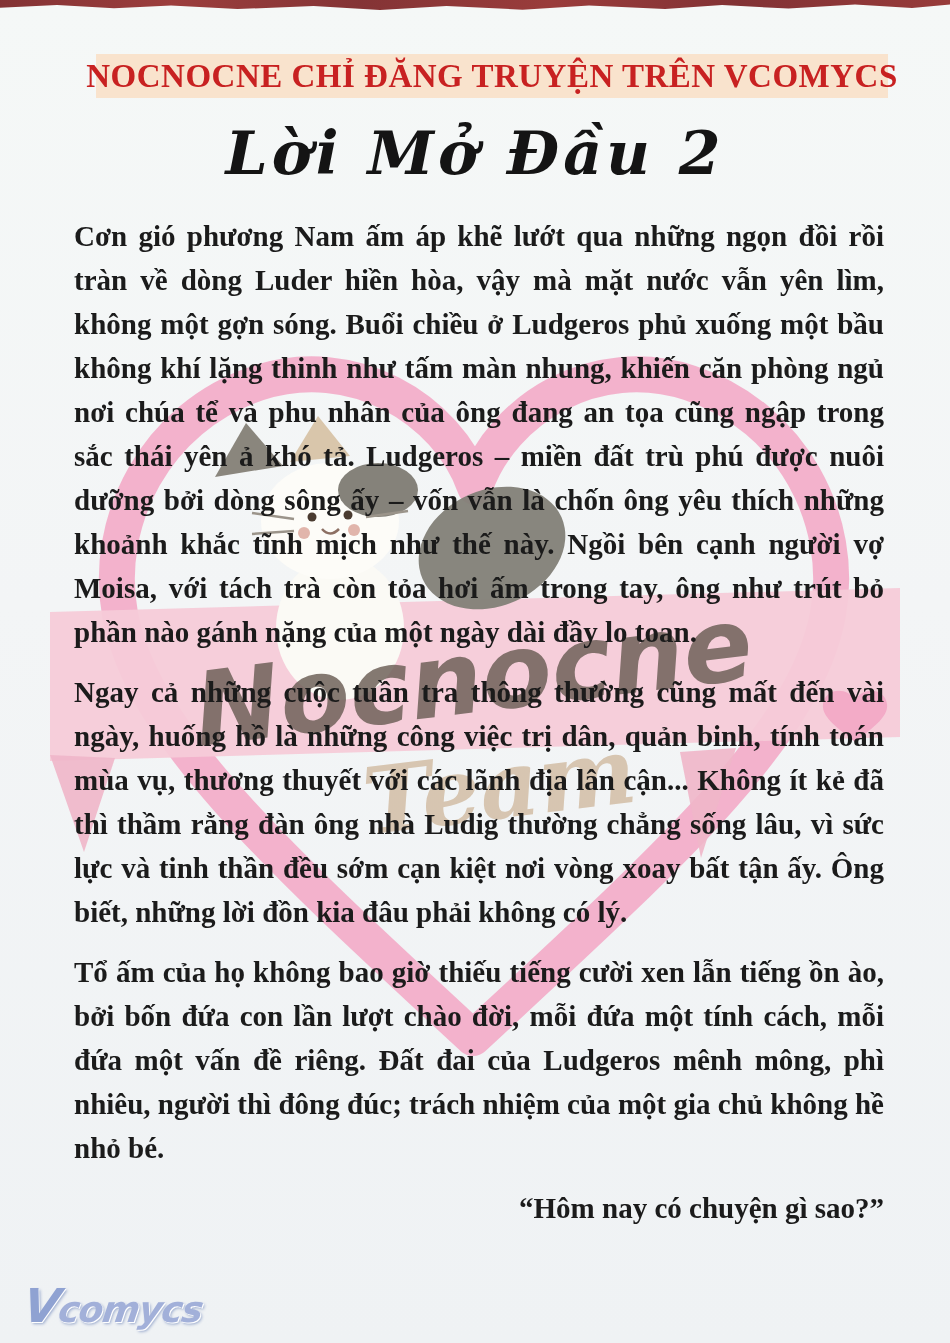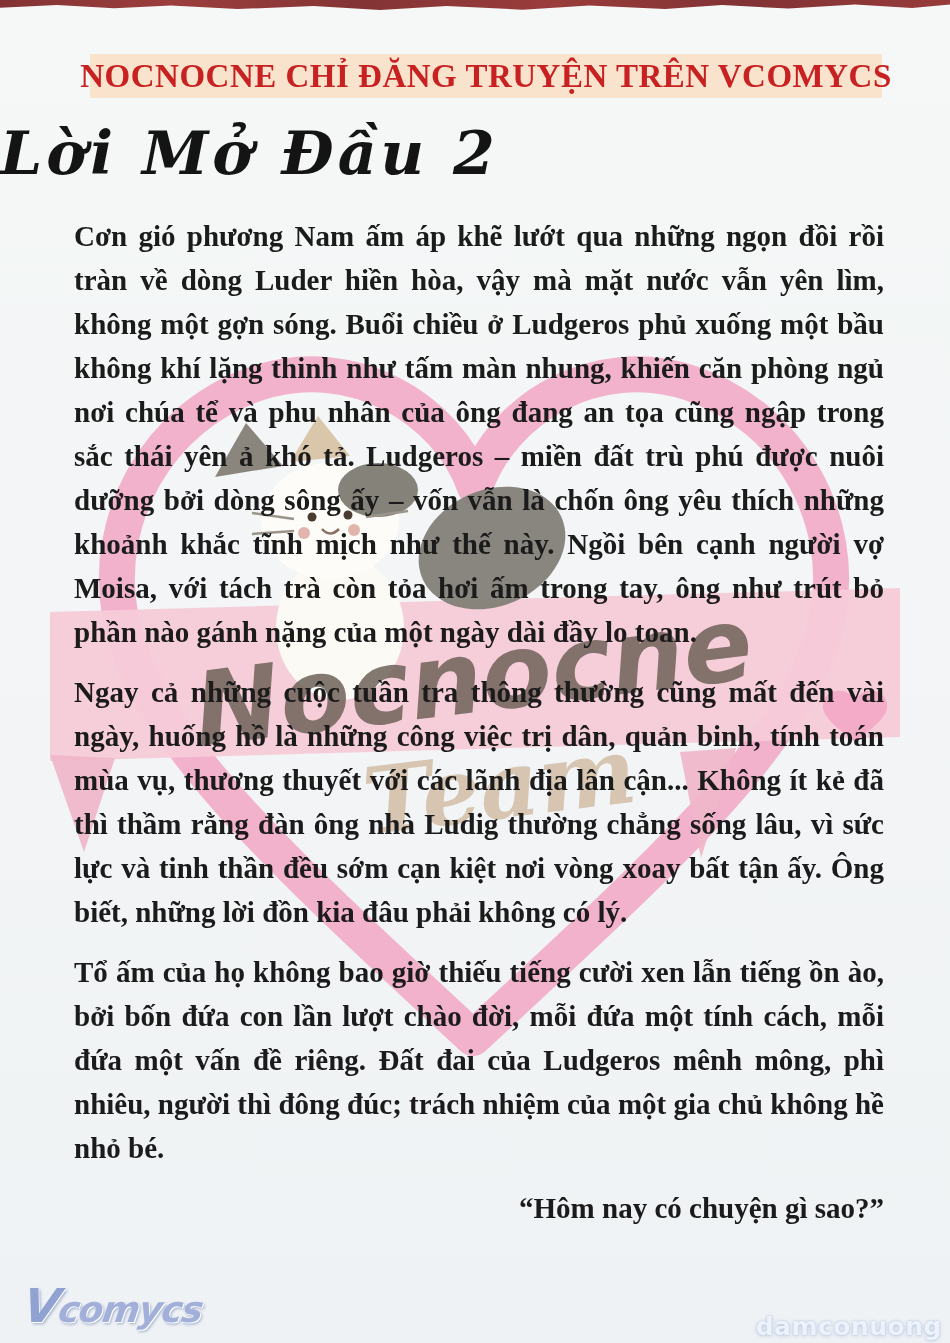--- a/index.html
+++ b/index.html
@@ -10,32 +10,33 @@
     overflow:hidden;
     font-family:"Liberation Serif",serif;
   }
   .top-edge{
     position:absolute;top:0;left:0;width:950px;height:11px;
     background:linear-gradient(90deg,#6f1012,#8c1d1c 18%,#701113 38%,#8a1b1a 58%,#6d0f12 78%,#871a19);
     clip-path:polygon(0 0,100% 0,100% 42%,96% 72%,90% 40%,83% 78%,76% 45%,70% 82%,62% 50%,55% 88%,47% 55%,40% 90%,33% 55%,25% 82%,18% 50%,12% 76%,6% 45%,0 70%);
     opacity:.85;
   }
   .banner{
-    position:absolute;left:90px;top:54px;width:792px;height:44px;
+    position:absolute;left:96px;top:54px;width:792px;height:44px;
     background:#f9e3cd;
     display:flex;align-items:center;justify-content:center;
   }
   .banner span{
     font-family:"Liberation Serif",serif;
     font-weight:700;font-size:33px;color:#c82121;
     letter-spacing:.5px;white-space:nowrap;
     transform:scaleY(1.04);
   }
   .title{
     position:absolute;left:0;top:118px;width:950px;margin:0;
+    text-align:center;
     font-family:"DejaVu Serif",serif;
     font-style:italic;font-weight:700;
     font-size:60px;color:#141414;
     letter-spacing:4px;
   }
   .watermark{position:absolute;left:0;top:0;width:950px;height:1343px;}
   .body{
     position:absolute;left:74px;top:214px;width:810px;
     font-family:"Liberation Serif",serif;
     font-weight:700;font-size:29px;line-height:44px;
@@ -115,15 +116,14 @@
 
   <div class="body">
     <p>Cơn gió phương Nam ấm áp khẽ lướt qua những ngọn đồi rồi tràn về dòng Luder hiền hòa, vậy mà mặt nước vẫn yên lìm, không một gợn sóng. Buổi chiều ở Ludgeros phủ xuống một bầu không khí lặng thinh như tấm màn nhung, khiến căn phòng ngủ nơi chúa tể và phu nhân của ông đang an tọa cũng ngập trong sắc thái yên ả khó tả. Ludgeros – miền đất trù phú được nuôi dưỡng bởi dòng sông ấy – vốn vẫn là chốn ông yêu thích những khoảnh khắc tĩnh mịch như thế này. Ngồi bên cạnh người vợ Moisa, với tách trà còn tỏa hơi ấm trong tay, ông như trút bỏ phần nào gánh nặng của một ngày dài đầy lo toan.</p>
     <p>Ngay cả những cuộc tuần tra thông thường cũng mất đến vài ngày, huống hồ là những công việc trị dân, quản binh, tính toán mùa vụ, thương thuyết với các lãnh địa lân cận... Không ít kẻ đã thì thầm rằng đàn ông nhà Ludig thường chẳng sống lâu, vì sức lực và tinh thần đều sớm cạn kiệt nơi vòng xoay bất tận ấy. Ông biết, những lời đồn kia đâu phải không có lý.</p>
     <p>Tổ ấm của họ không bao giờ thiếu tiếng cười xen lẫn tiếng ồn ào, bởi bốn đứa con lần lượt chào đời, mỗi đứa một tính cách, mỗi đứa một vấn đề riêng. Đất đai của Ludgeros mênh mông, phì nhiêu, người thì đông đúc; trách nhiệm của một gia chủ không hề nhỏ bé.</p>
     <p class="quote">“Hôm nay có chuyện gì sao?”</p>
   </div>
 
   <div class="logo-vcomycs"><span class="v-cap">V</span><span>comycs</span></div>
 
-  <div class="logo-damconuong">damconuong</div>
 
 </div>
 
 </body></html>

